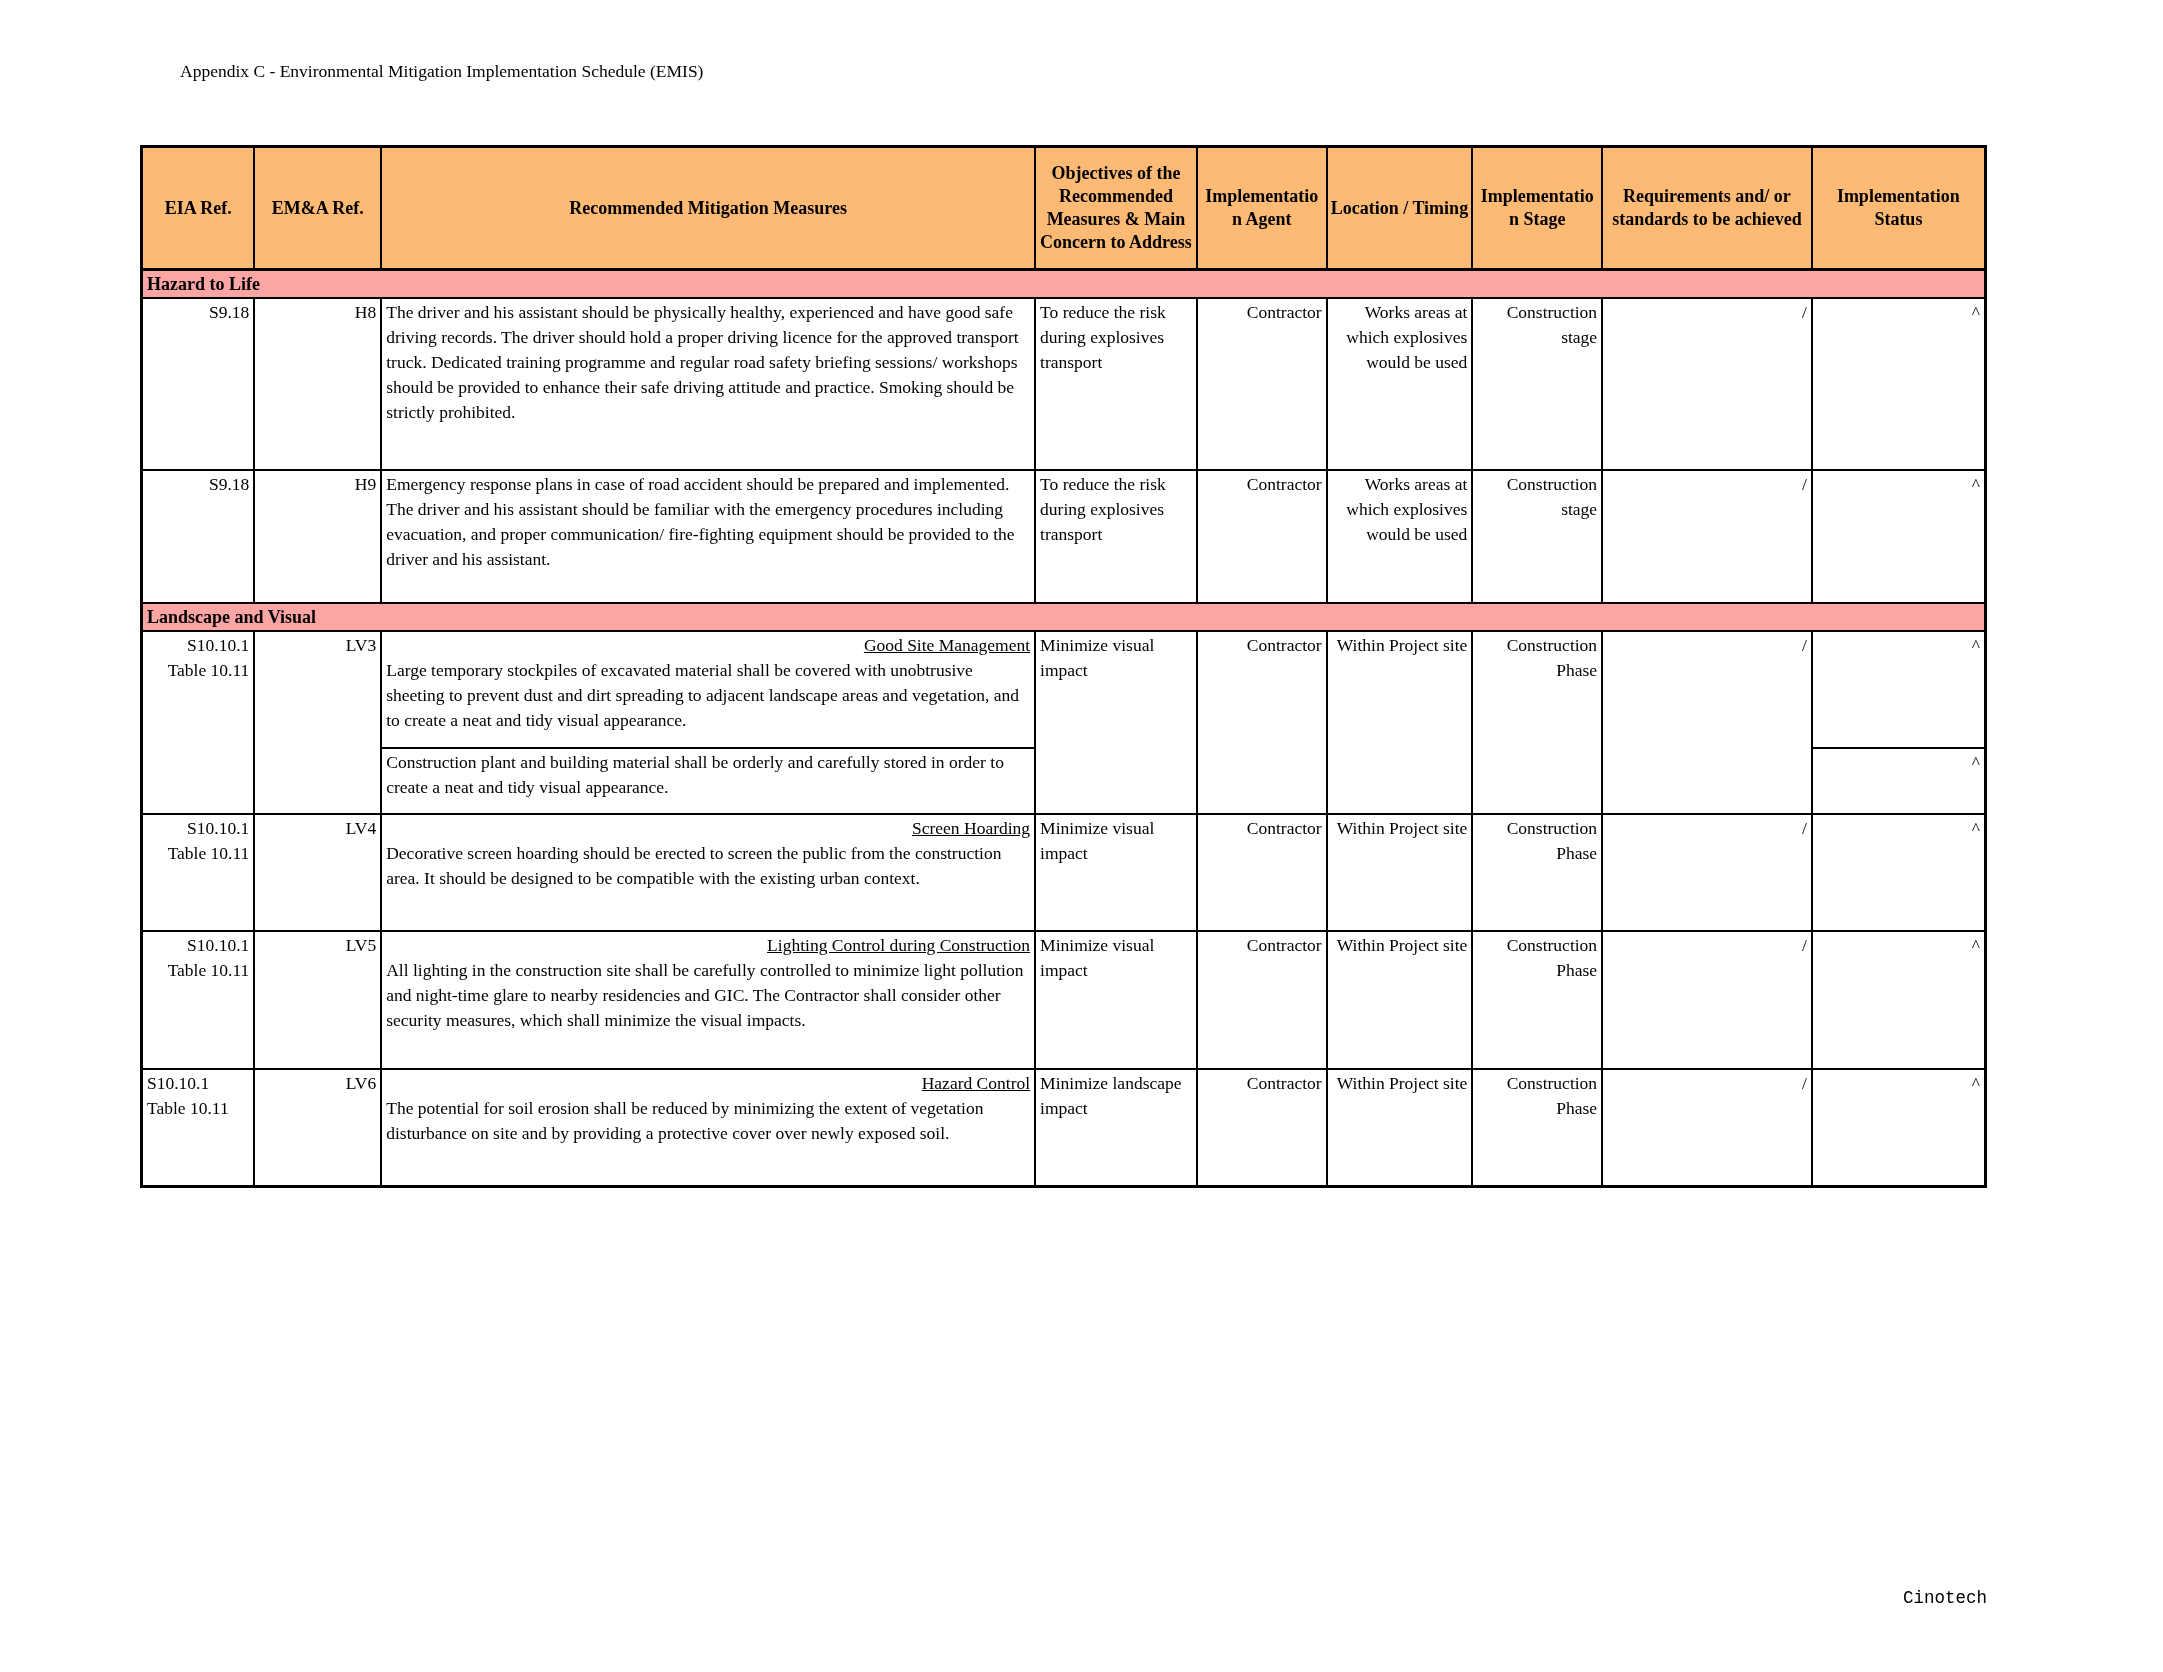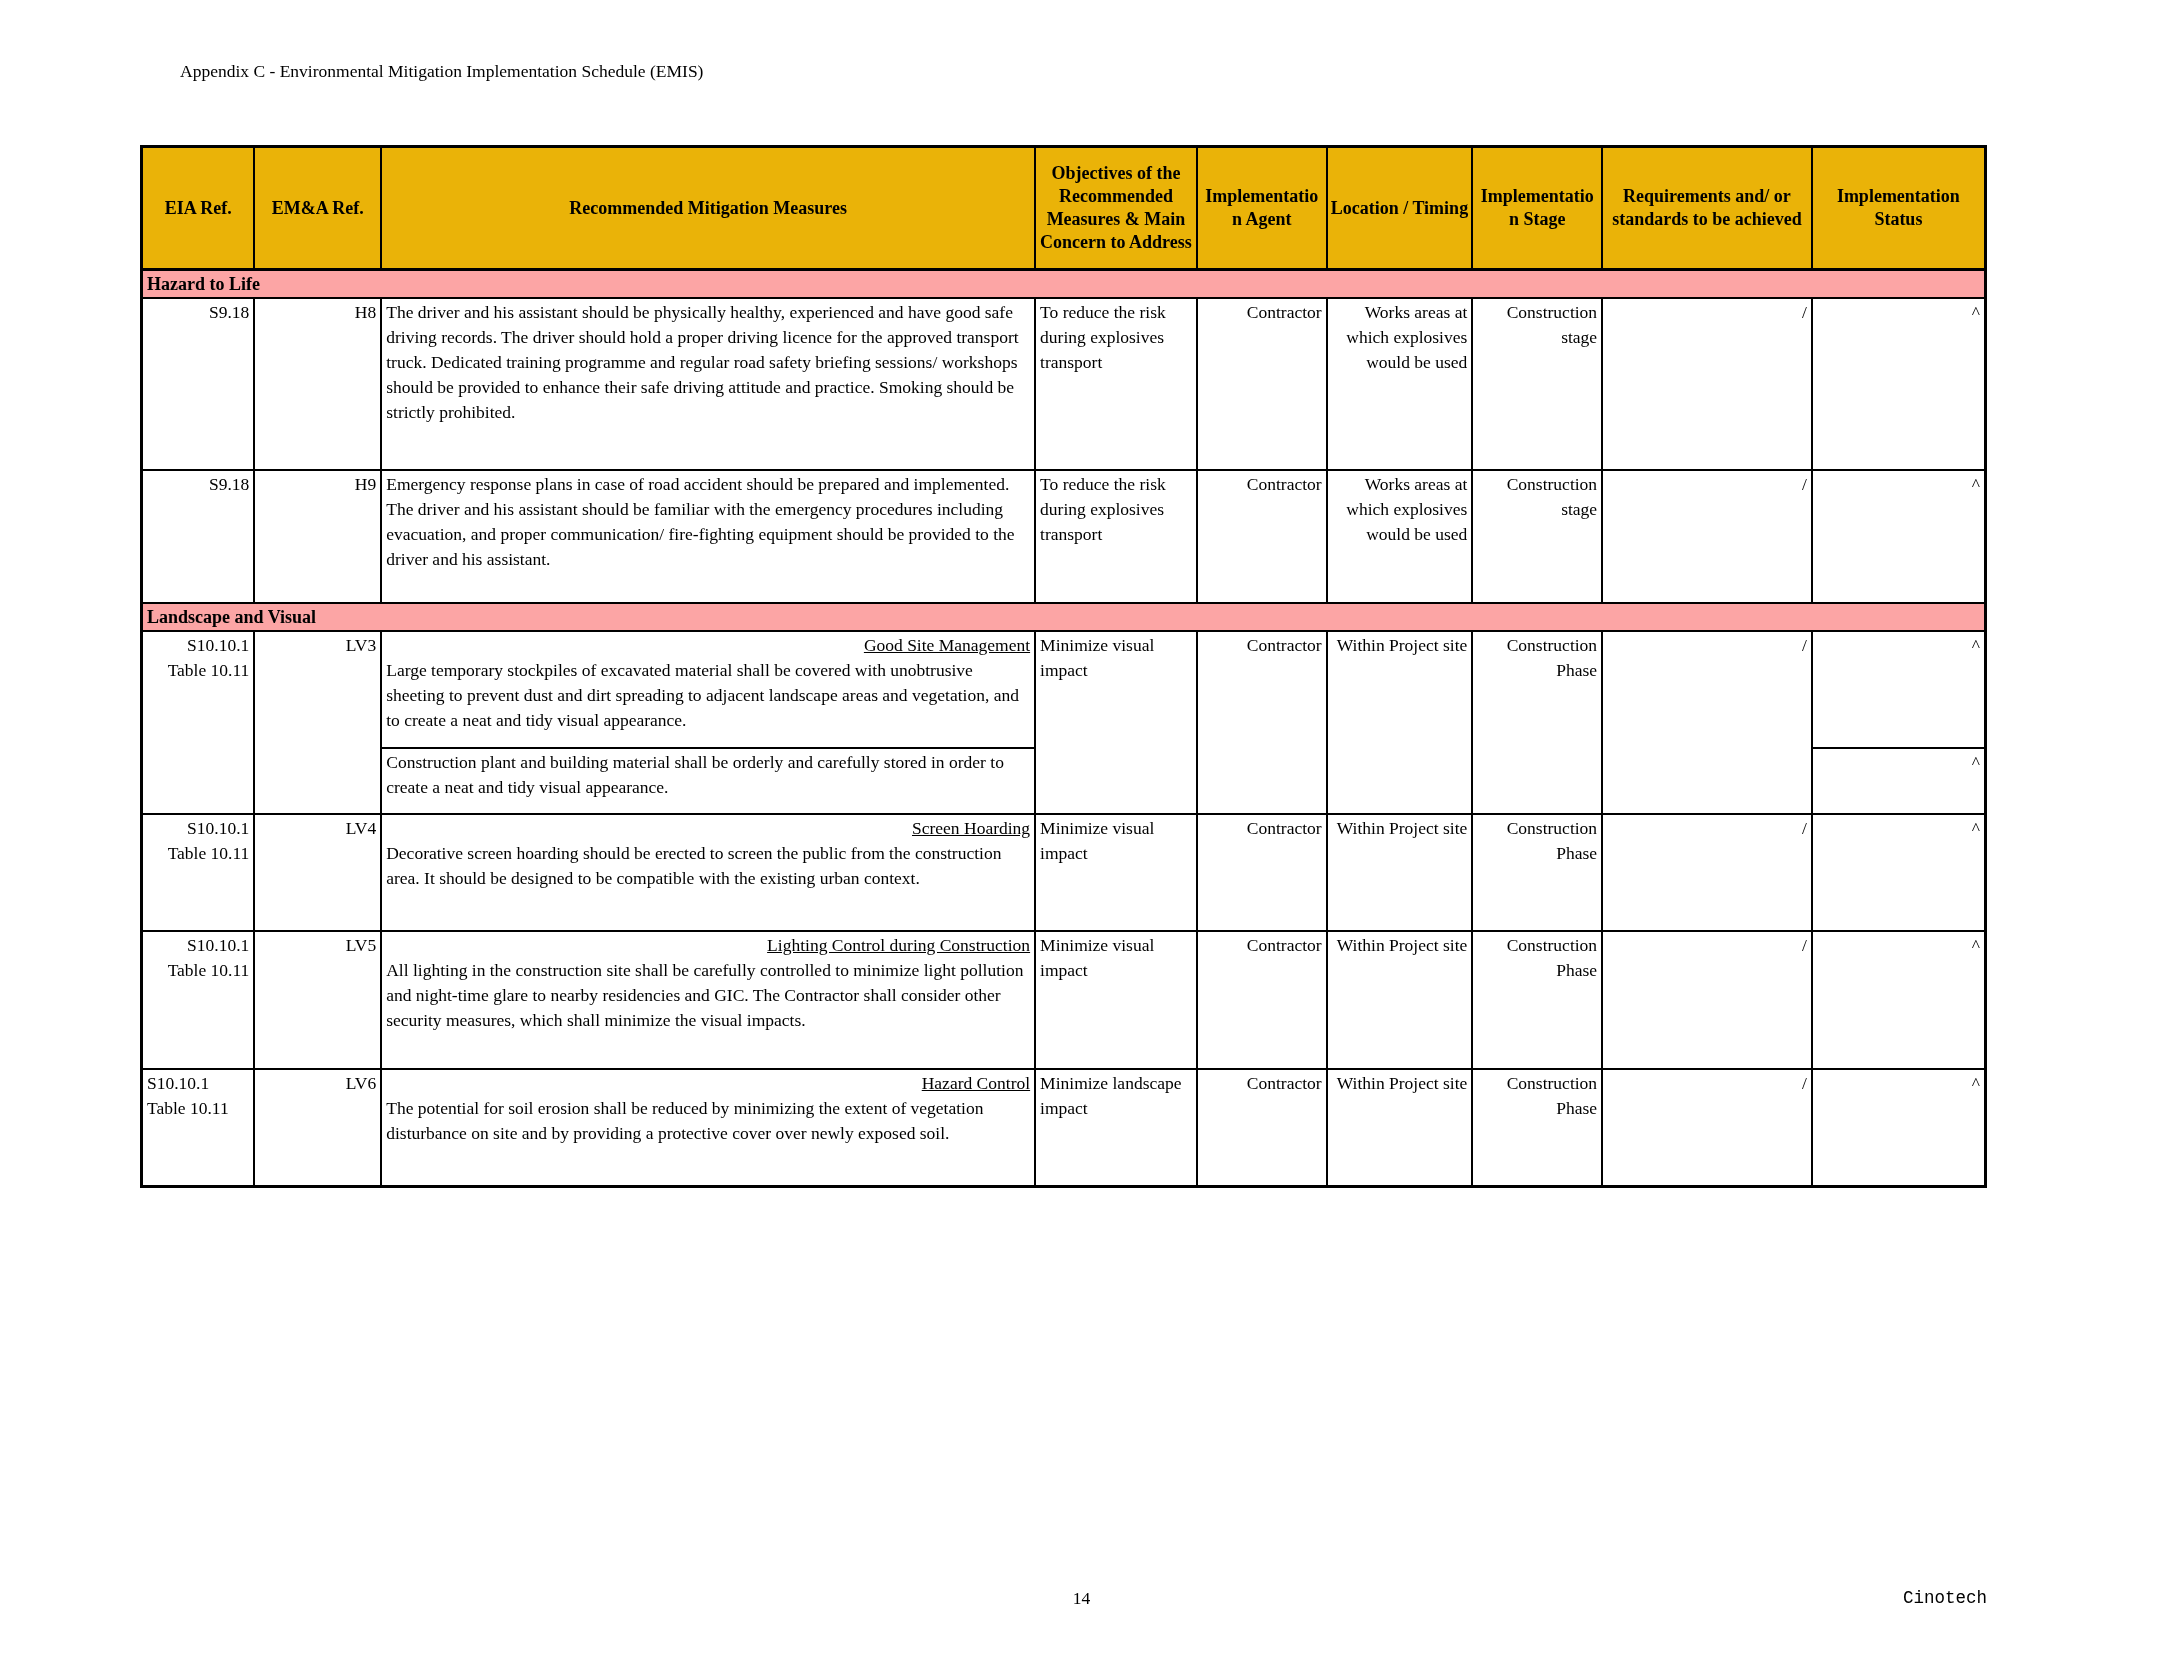--- a/index.html
+++ b/index.html
@@ -31,21 +31,21 @@
   }
   .emis th, .emis td {
     border: 2px solid #000;
     vertical-align: top;
     font-size: 17.5px;
     line-height: 25px;
     padding: 1px 4px;
     overflow: hidden;
   }
   .emis thead th {
-    background: #eab308;
+    background: #fdba74;
     font-weight: bold;
     font-size: 18px;
     line-height: 23px;
     text-align: center;
     vertical-align: middle;
     padding: 1px 3px;
     border-bottom: 3px solid #000;
   }
   .emis thead th.brk { word-break: break-all; }
   tr.section-row td {
@@ -213,16 +213,15 @@
         <td class="c-left">Minimize landscape impact</td>
         <td class="c-center">Contractor</td>
         <td class="c-center">Within Project site</td>
         <td class="c-center">Construction Phase</td>
         <td class="c-center">/</td>
         <td class="c-center">^</td>
       </tr>
     </tbody>
   </table>
 
-  <div class="footer-page-number">14</div>
   <div class="footer-company">Cinotech</div>
 
 </div>
 
 </body></html>

